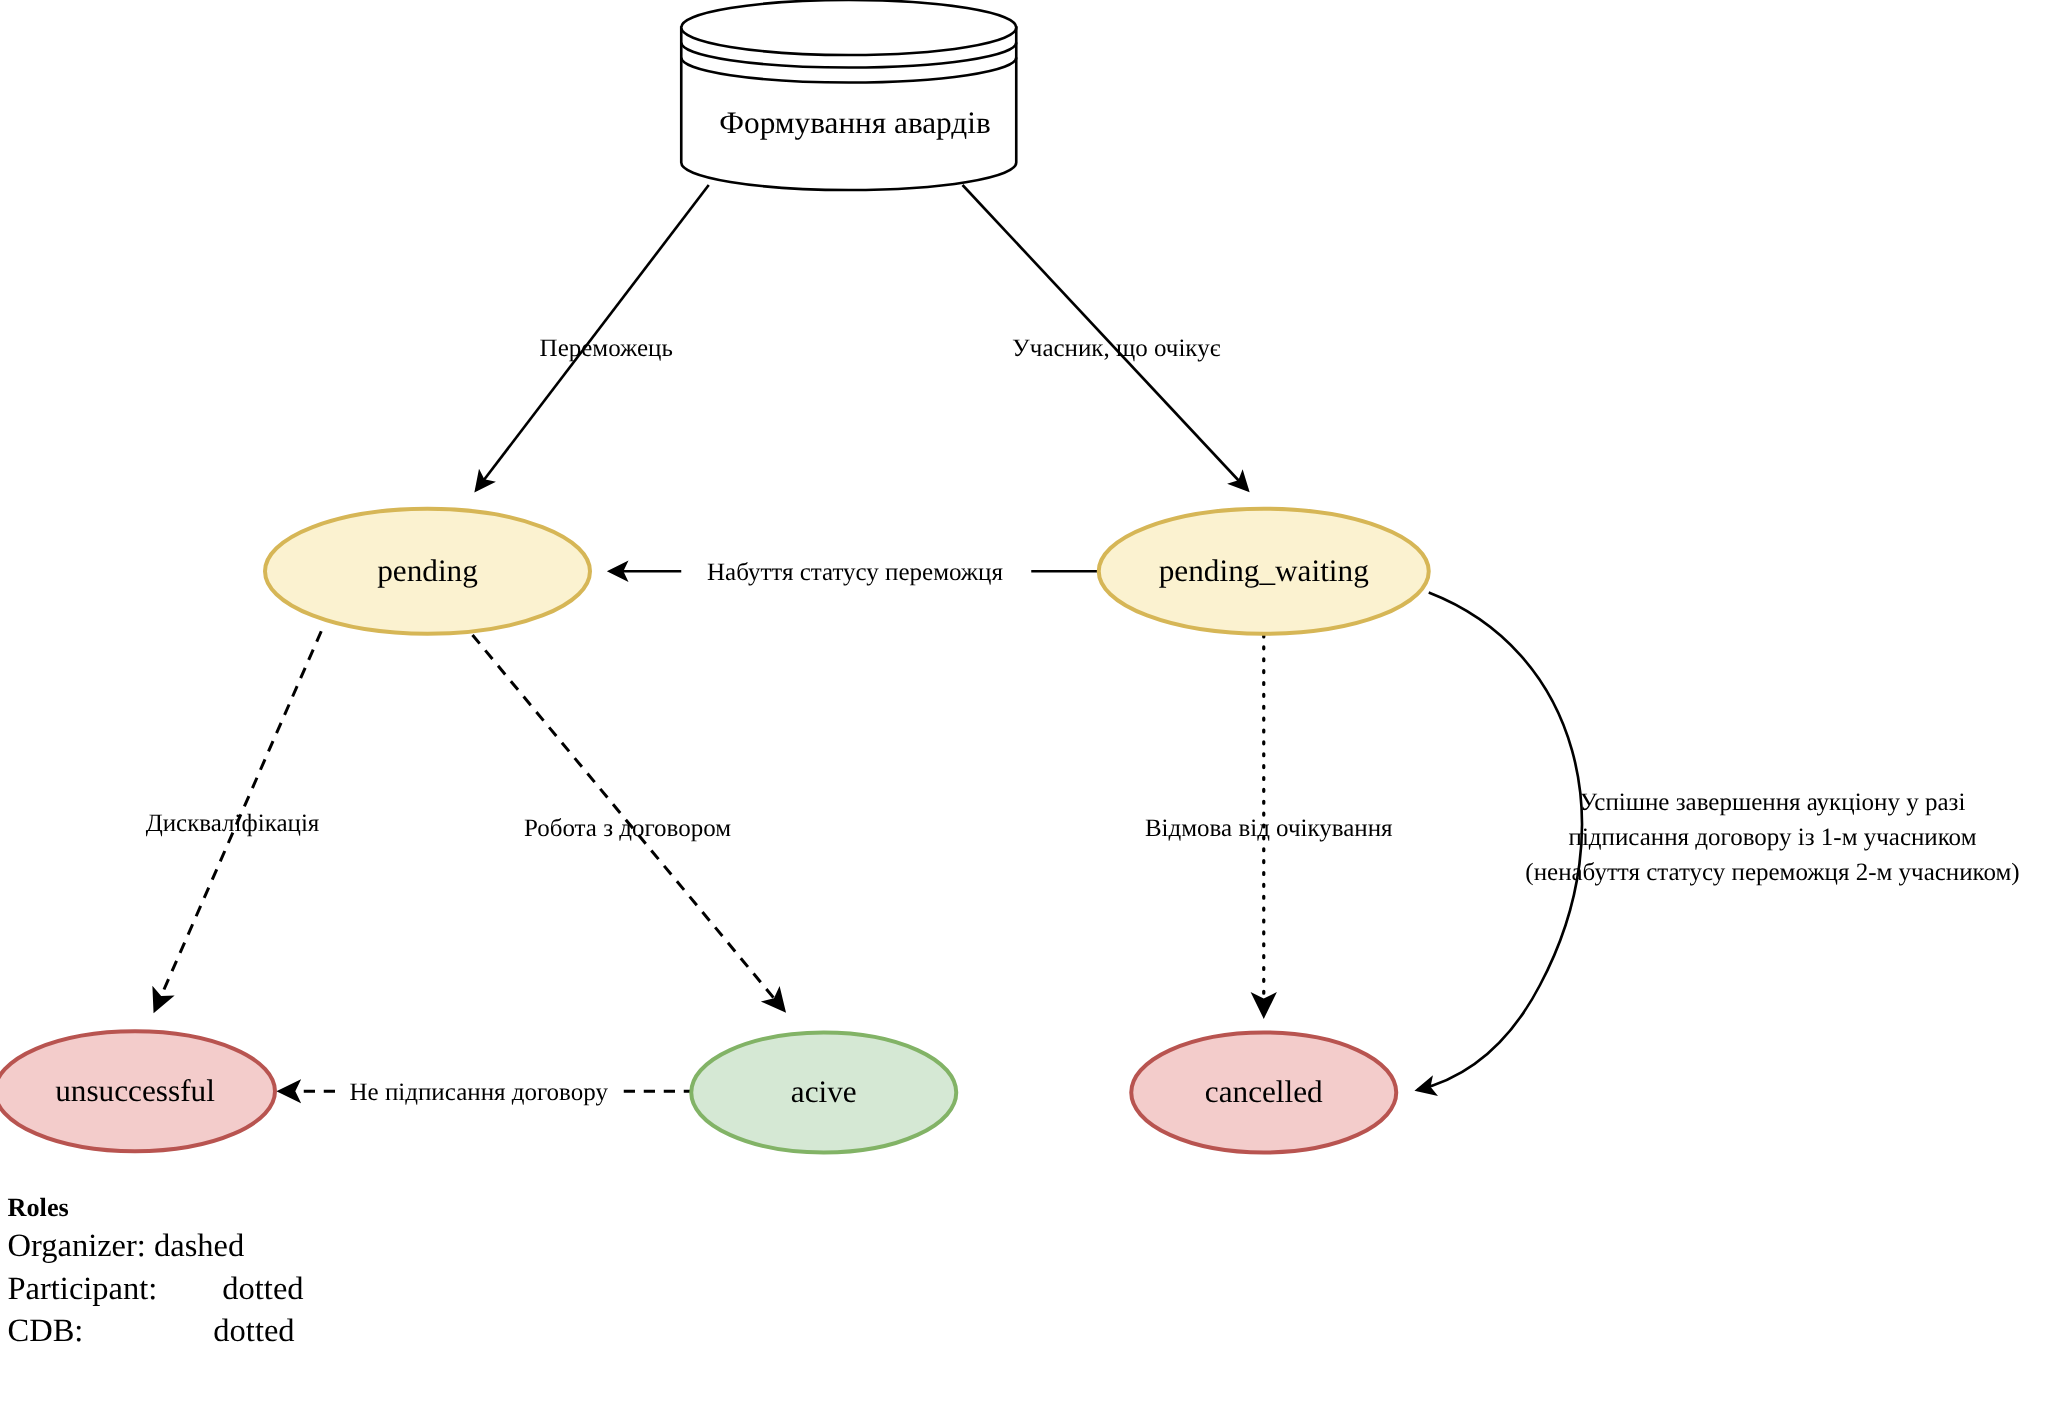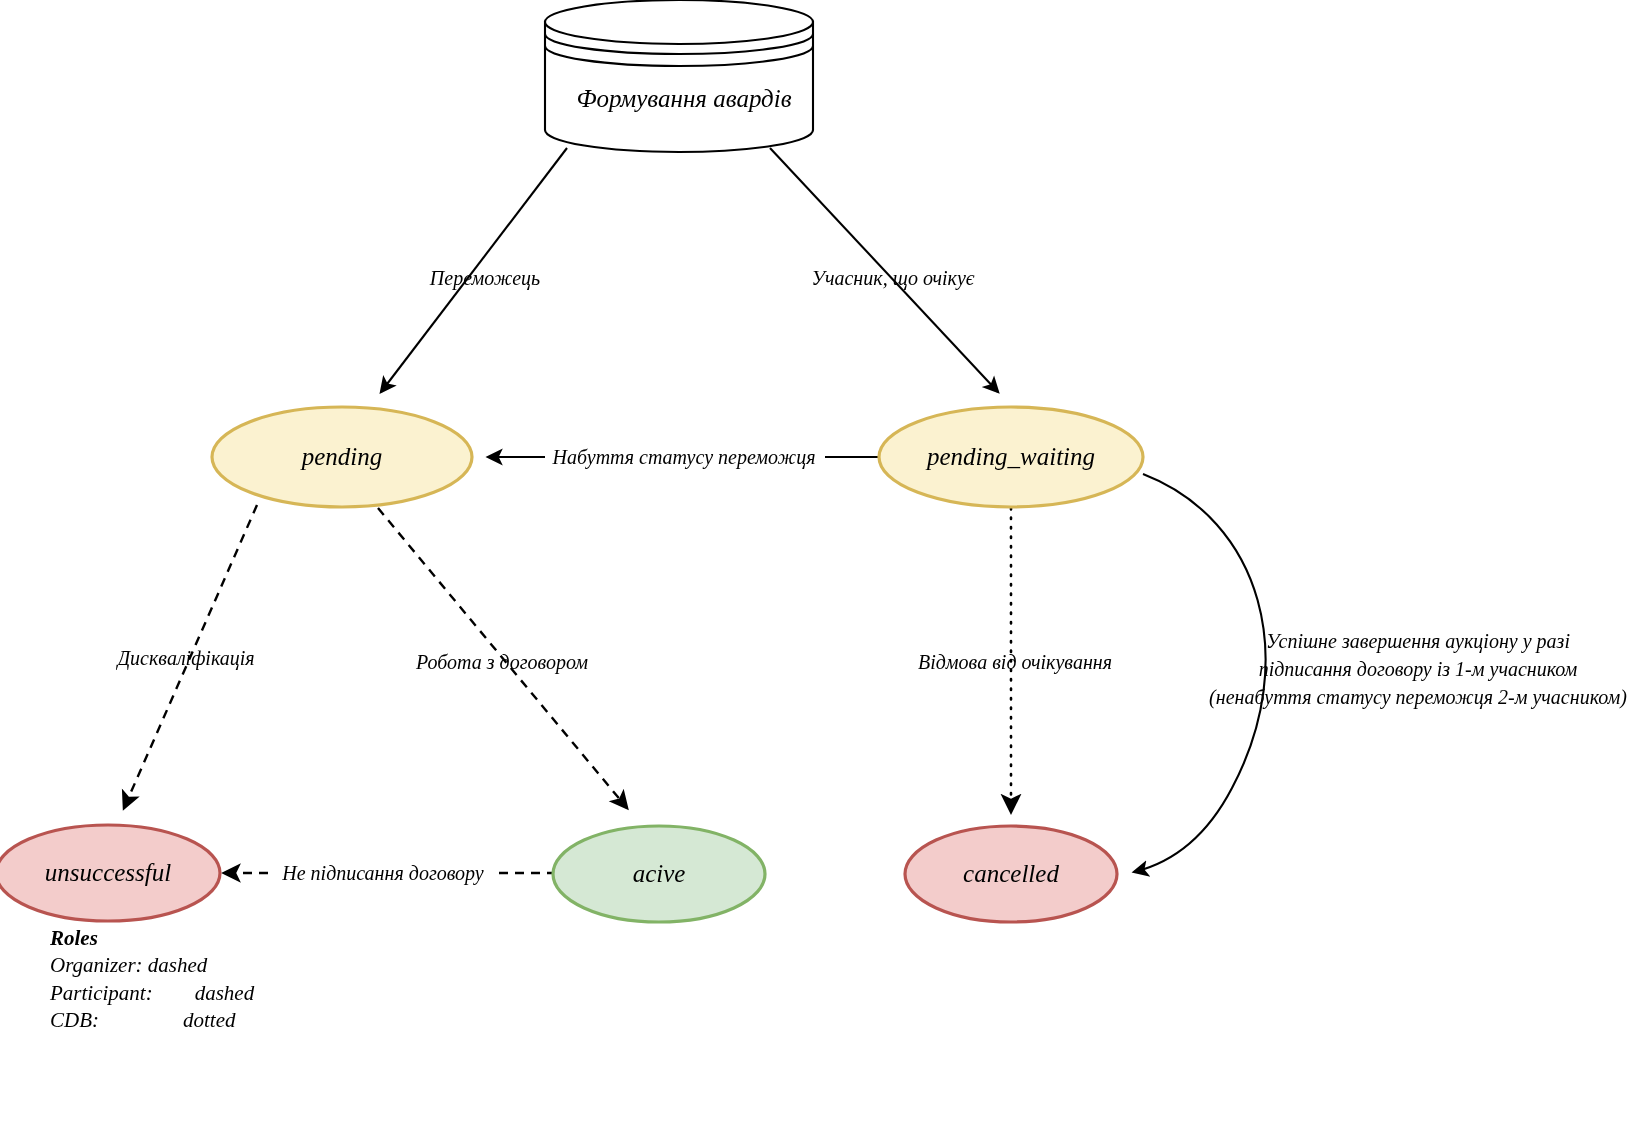--- a/index.html
+++ b/index.html
@@ -1,26 +1,26 @@
 <!DOCTYPE html>
 <html><head>
 <meta charset="utf-8">
 <style>
   html,body{margin:0;padding:0;background:#ffffff;}
   body{width:1648px;height:1122px;position:relative;overflow:hidden;
        font-family:"Liberation Serif","DejaVu Serif",serif;color:#000;}
-  #stage{position:absolute;inset:0;width:1648px;height:963px;font-style:italic;}
+  #stage{position:absolute;inset:0;width:1648px;height:963px;}
   svg.layer{position:absolute;left:0;top:0;width:1648px;height:1122px;}
   .nodeLabel{font-size:25px;fill:#000;text-anchor:middle;dominant-baseline:middle;
              font-family:"Liberation Serif","DejaVu Serif",serif;}
   .edgeLabel{font-size:20px;fill:#000;text-anchor:middle;
              font-family:"Liberation Serif","DejaVu Serif",serif;}
-  .legendBox{position:absolute;left:6px;top:925px;line-height:1.30;margin-left:44px;}
+  .legendBox{position:absolute;left:6px;top:953px;line-height:1.30;}
   .legendTitle{font-size:21px;font-weight:bold;}
-  .legendRow{font-size:21px;white-space:pre;}
+  .legendRow{font-size:26px;white-space:pre;}
   .cyl-stroke{fill:none;stroke:#000;stroke-width:2.1;}
   .cyl-body{fill:#ffffff;stroke:#000;stroke-width:2.1;}
   .edge-solid{fill:none;stroke:#000;stroke-width:2.1;}
   .edge-dashed{fill:none;stroke:#000;stroke-width:2.4;stroke-dasharray:9 7;}
   .edge-dotted{fill:none;stroke:#000;stroke-width:2.6;stroke-dasharray:1.5 8;stroke-linecap:round;}
   .ell{stroke-width:3.2;}
 </style>
 </head>
 <body>
 
@@ -108,17 +108,17 @@
 
     <g>
       <ellipse class="ell" cx="1011" cy="874" rx="106" ry="48" fill="#f3cccb" stroke="#b85450"></ellipse>
       <text class="nodeLabel" x="1011" y="876">cancelled</text>
     </g>
   </svg>
 
   <div class="legendBox">
     <div class="legendTitle">Roles</div>
     <div class="legendRow">Organizer: dashed</div>
-    <div class="legendRow">Participant:        dashed</div>
+    <div class="legendRow">Participant:        dotted</div>
     <div class="legendRow">CDB:                dotted</div>
   </div>
 
 </div>
 
 </body></html>

